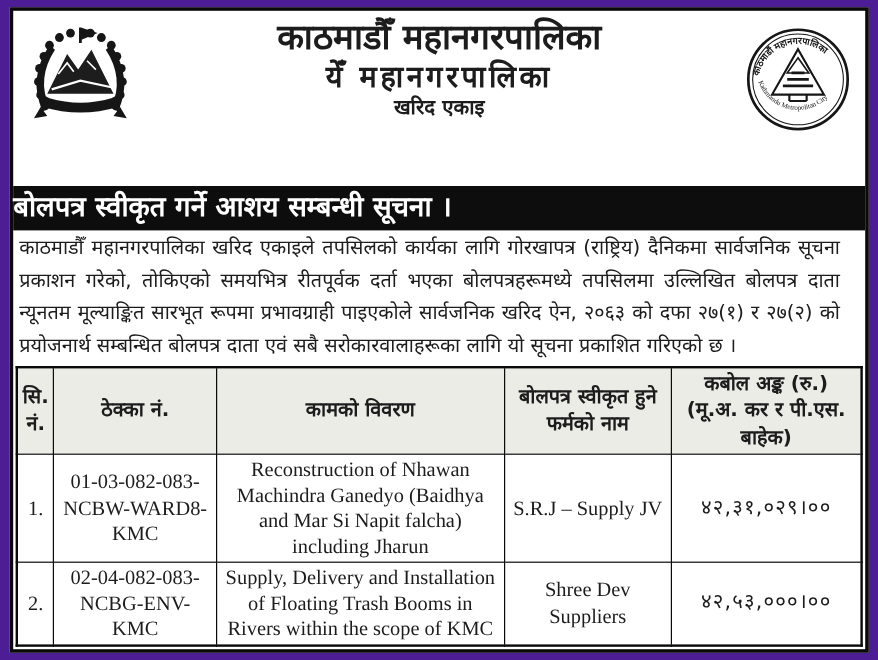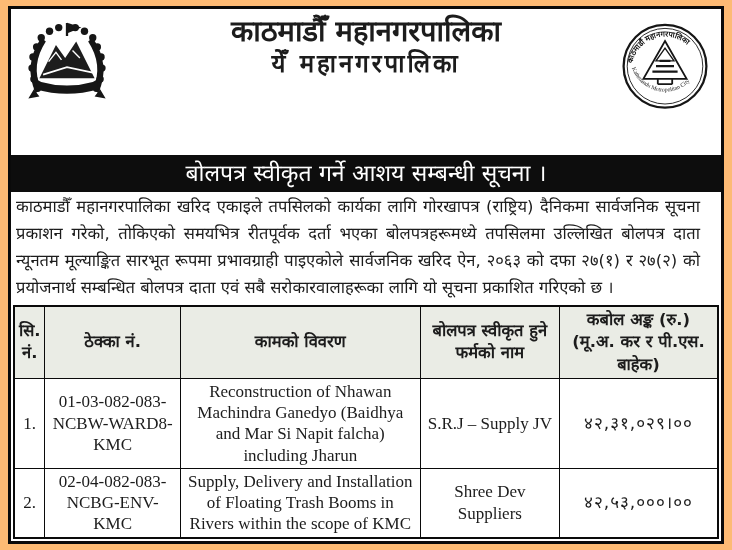--- a/index.html
+++ b/index.html
@@ -1,20 +1,20 @@
 <!DOCTYPE html>
 <html><head>
 <meta charset="utf-8">
 <style>
   * { margin:0; padding:0; box-sizing:border-box; }
   html,body { background:#ffffff; }
   .page {
     position:relative;
     width:732px; height:550px;
-    background:#fdba74;
+    background:#4c1d95;
     font-family:"Liberation Serif","DejaVu Serif",serif;
     color:#1c1c1c;
     overflow:hidden;
   }
   .doc {
     position:absolute; left:8px; top:6px;
     width:716px; height:538px;
     border:3px solid #0a0a0a;
     background:#ffffff;
     display:flex; flex-direction:column;
@@ -34,21 +34,21 @@
     font-family:"DejaVu Serif","Liberation Serif",serif;
     margin-top:4px;
     transform:scaleY(1.05);
   }
   .office-line { font-size:20px; font-weight:bold; margin-top:5px; font-family:"DejaVu Sans","Liberation Sans",sans-serif;}
   .unit-line { font-size:17px; font-weight:bold; margin-top:3px; font-family:"DejaVu Sans","Liberation Sans",sans-serif;}
   .address-line { font-size:18px; font-weight:bold; margin-top:3px; font-family:"DejaVu Sans","Liberation Sans",sans-serif;}
   
   .banner {
     background:#0d0d0d; color:#ffffff;
-    text-align:center; font-weight:normal;
+    font-weight:bold;
     font-size:23px; line-height:37px; height:37px;
     font-family:"DejaVu Sans","Liberation Sans",sans-serif;
   }
   
   .pub-date {
     text-align:center; font-weight:bold; font-size:17px;
     padding:4px 0 2px 0;
     font-family:"DejaVu Sans","Liberation Sans",sans-serif;
   }
   
@@ -121,20 +121,21 @@
           <path d="M24,58 L50,50 L78,56" stroke="#ffffff" stroke-width="2" fill="none"></path>
           <path d="M30,44 L38,34 L44,42 M56,32 L64,40" stroke="#ffffff" stroke-width="1.5" fill="none"></path>
           <path d="M22,66 Q50,74 78,66 L82,64 L84,74 Q50,84 16,74 L18,64 Z" fill="#161616"></path>
           <path d="M14,74 L8,84 L20,82 Z M86,74 L92,84 L80,82 Z" fill="#161616"></path>
         </svg>
       </div>
 
       <div class="header-center">
         <div class="title-main">काठमाडौँ महानगरपालिका</div>
         <div class="title-ranjana">येँ महानगरपालिका</div>
+        <div class="unit-line">खरिद एकाइ</div>
       </div>
 
       <div class="logo-box">
         <svg width="90" height="94" viewBox="0 0 100 104">
           <circle cx="50" cy="50" r="46" fill="none" stroke="#161616" stroke-width="2.5"></circle>
           <circle cx="50" cy="50" r="42" fill="none" stroke="#161616" stroke-width="1"></circle>
           <defs>
             <path id="arcTop" d="M13,54 A37,37 0 0 1 87,54" fill="none"></path>
             <path id="arcBot" d="M12,48 A39,39 0 0 0 88,48" fill="none"></path>
           </defs>

